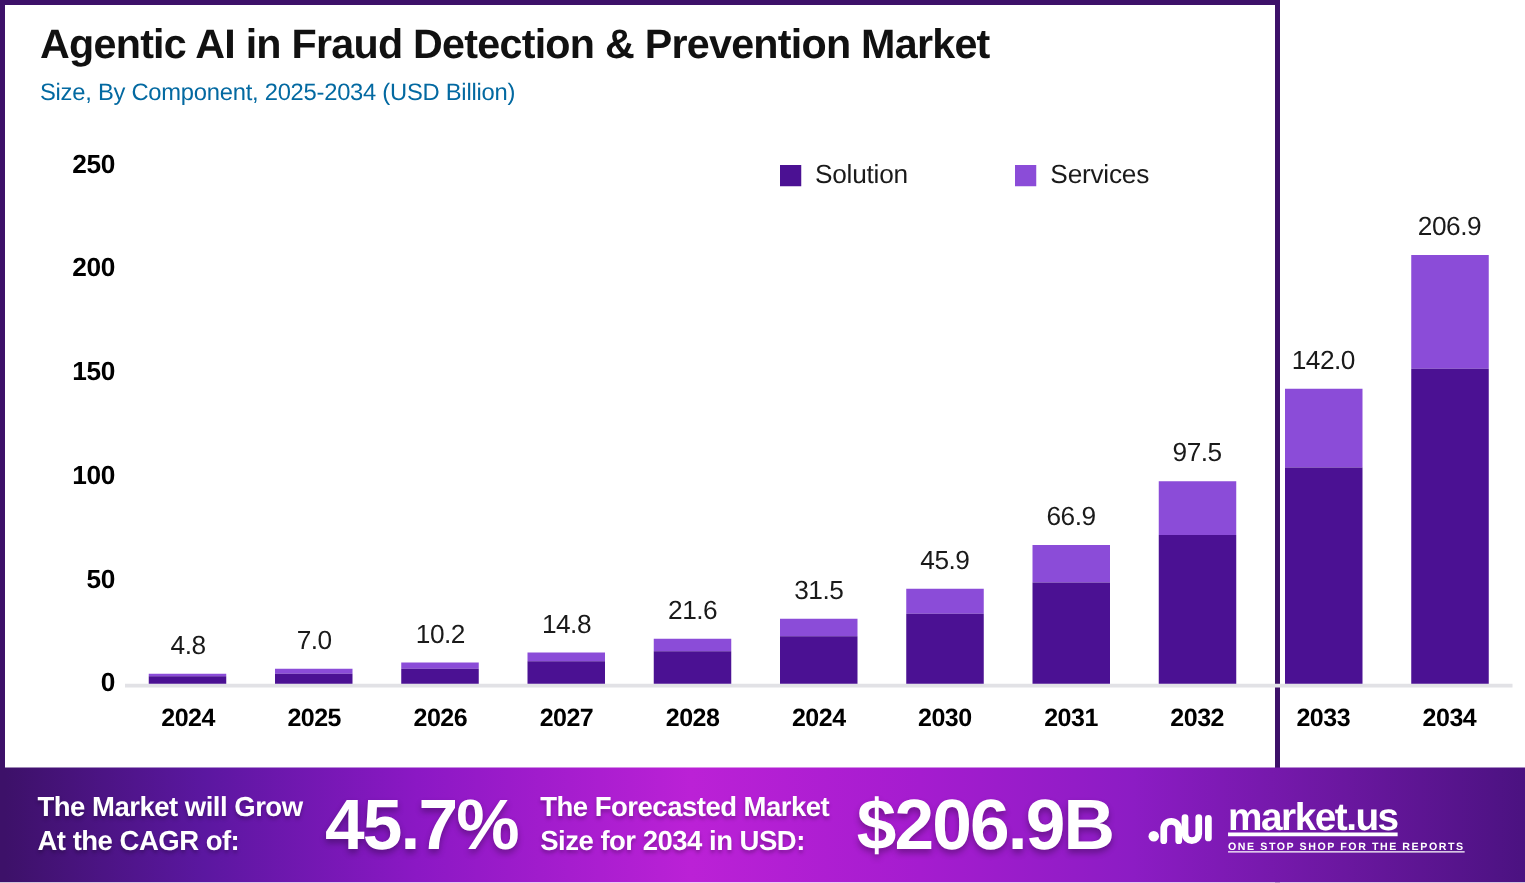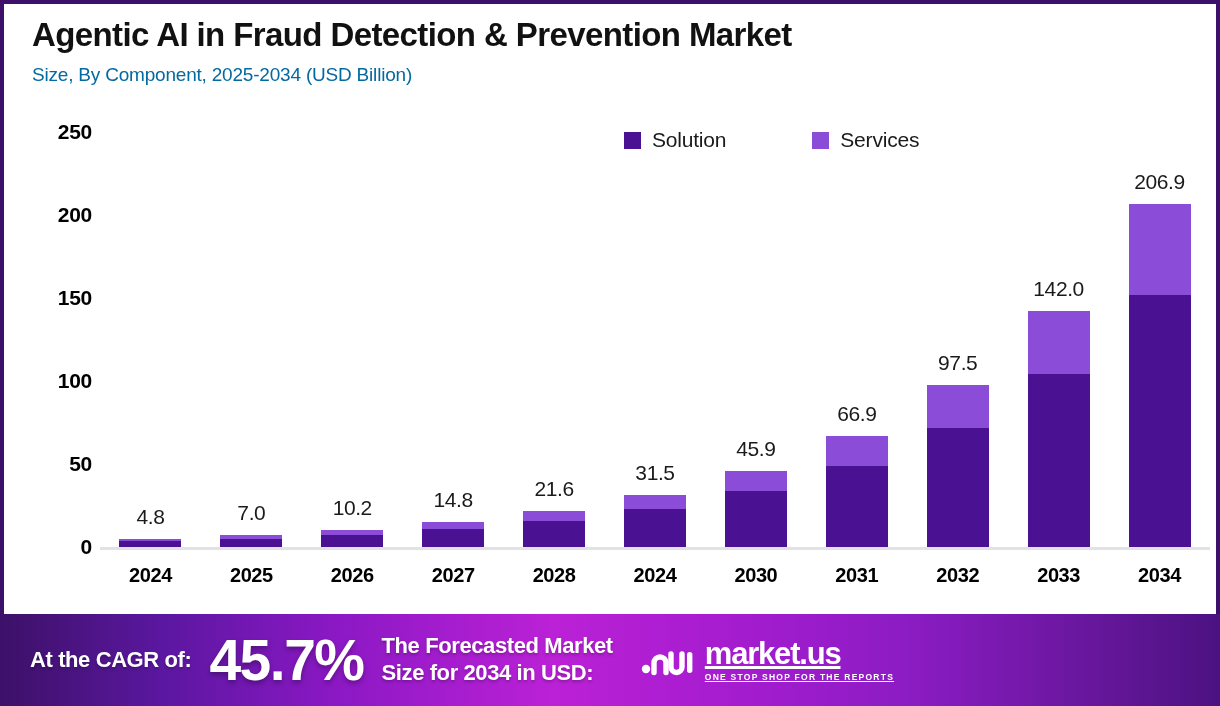--- a/index.html
+++ b/index.html
@@ -5,21 +5,21 @@
 <style>
   * { box-sizing: border-box; margin: 0; padding: 0; }
   html, body {
     width: 1220px; height: 706px;
     font-family: "Liberation Sans", sans-serif;
     background: #ffffff;
     overflow: hidden;
   }
   #root {
     position: relative;
-    width: 1220px; height: 706px;
+    width: 1024px; height: 706px;
     background: #ffffff;
     border: 4px solid #3d1169;
     border-bottom: none;
   }
 
   
   #header { position: absolute; left: 28px; top: 12px; right: 20px; }
   #chart-title {
     font-size: 33px;
     font-weight: 700;
@@ -300,27 +300,29 @@
             <div class="seg-solution" style="height: 251.656px; background: rgb(75, 17, 147);"></div>
           </div>
           <div class="bar-value" style="top: 165.546px;">206.9</div>
           <div class="x-tick">2034</div>
         </div>
       </div>
   </div>
 
   <div id="footer">
     <div id="cagr-caption" class="stat-caption">
+      <div>The Market will Grow</div>
       <div>At the CAGR of:</div>
     </div>
     <div id="cagr-value" class="stat-value">45.7%</div>
     <div id="size-caption" class="stat-caption">
       <div>The Forecasted Market</div>
       <div>Size for 2034 in USD:</div>
     </div>
+    <div id="size-value" class="stat-value">$206.9B</div>
     <div id="brand">
       <span id="brand-mark">
         <svg viewBox="0 0 54 38" width="54" height="38" aria-hidden="true">
           <circle cx="5" cy="28" r="4.2" fill="#ffffff"></circle>
           <path d="M13 31.5 L13 22 a6 6 0 0 1 12 0 L25 31.5" fill="none" stroke="#ffffff" stroke-width="5.4" stroke-linecap="round"></path>
           <path d="M30 13 L30 26 a5.5 5.5 0 0 0 11 0 L41 13" fill="none" stroke="#ffffff" stroke-width="5.4" stroke-linecap="round"></path>
           <rect x="46" y="11" width="5.4" height="21" rx="2.7" fill="#ffffff"></rect>
         </svg>
       </span>
       <span id="brand-text">

